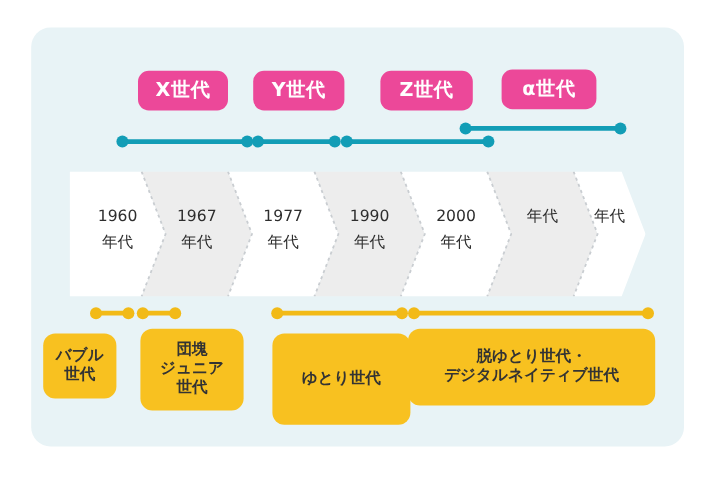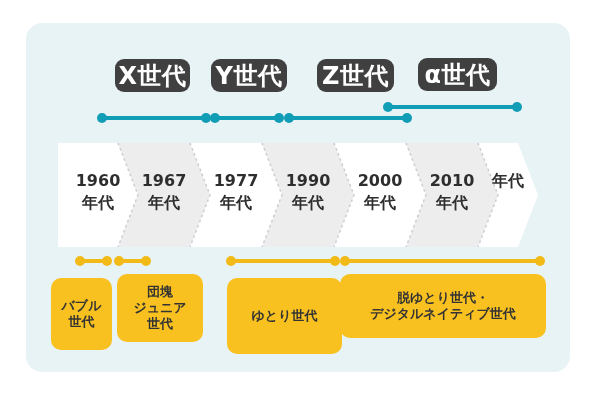--- a/index.html
+++ b/index.html
@@ -5,32 +5,32 @@
   html,body{margin:0;padding:0;background:#ffffff;}
   .stage{
     position:relative;width:600px;height:400px;background:#ffffff;overflow:hidden;
     font-family:"DejaVu Sans","Liberation Sans",sans-serif;
   }
   .card{
     position:absolute;left:26px;top:23px;width:544px;height:349px;
     background:#e8f3f6;border-radius:16px;
   }
   .badge{
-    position:absolute;top:59px;height:33px;background:#404040;border-radius:9px;
-    color:#ffffff;font-weight:bold;font-size:24px;letter-spacing:0.5px;
+    position:absolute;top:59px;height:33px;background:#ec4899;border-radius:9px;
+    color:#ffffff;font-weight:bold;font-size:16px;letter-spacing:0.5px;
     display:flex;align-items:center;justify-content:center;
   }
   .tline{position:absolute;height:4px;background:#129db6;border-radius:2px;}
   .tdot{position:absolute;width:10px;height:10px;border-radius:50%;background:#129db6;}
   .yline{position:absolute;top:259px;height:4px;background:#f2ba17;border-radius:2px;}
   .ydot{position:absolute;top:256px;width:10px;height:10px;border-radius:50%;background:#f2ba17;}
   .chev{position:absolute;left:58px;top:143px;}
   .decade{
     position:absolute;top:170px;width:64px;text-align:center;
-    font-weight:bold;font-size:16px;line-height:22px;color:#2e2e2e;
+    font-weight:normal;font-size:13px;line-height:22px;color:#2e2e2e;
   }
   .decade span{display:block;}
   .ybox{
     position:absolute;background:#f8c120;border-radius:10px;
     color:#333333;font-weight:bold;font-size:13px;line-height:16px;
     display:flex;align-items:center;justify-content:center;text-align:center;
     white-space:pre-line;padding:2px;box-sizing:border-box;
   }
 </style>
 </head>
@@ -89,42 +89,41 @@
     </div>
   <div class="decade" style="left:276px;">
       <span>1990</span>
       <span>年代</span>
     </div>
   <div class="decade" style="left:348px;">
       <span>2000</span>
       <span>年代</span>
     </div>
   <div class="decade" style="left:420px;">
-      <span>2010</span>
       <span>年代</span>
     </div>
   <div class="decade" style="left:476px;">
       <span>年代</span>
     </div>
 
   <div class="yline" style="left:80px;width:27px;"></div>
   <div class="yline" style="left:119px;width:27px;"></div>
   <div class="yline" style="left:231px;width:104px;"></div>
   <div class="yline" style="left:345px;width:195px;"></div>
 
   <div class="ydot" style="left:75px;"></div>
   <div class="ydot" style="left:102px;"></div>
   <div class="ydot" style="left:114px;"></div>
   <div class="ydot" style="left:141px;"></div>
   <div class="ydot" style="left:226px;"></div>
   <div class="ydot" style="left:330px;"></div>
   <div class="ydot" style="left:340px;"></div>
   <div class="ydot" style="left:535px;"></div>
 
-  <div class="ybox" style="left:51px;top:278px;width:61px;height:72px;">バブル
+  <div class="ybox" style="left:36px;top:278px;width:61px;height:54px;">バブル
 世代</div>
   <div class="ybox" style="left:117px;top:274px;width:86px;height:68px;">団塊
 ジュニア
 世代</div>
   <div class="ybox" style="left:227px;top:278px;width:115px;height:76px;">ゆとり世代</div>
   <div class="ybox" style="left:340px;top:274px;width:206px;height:64px;">脱ゆとり世代・
 デジタルネイティブ世代</div>
 
 </div>
 

